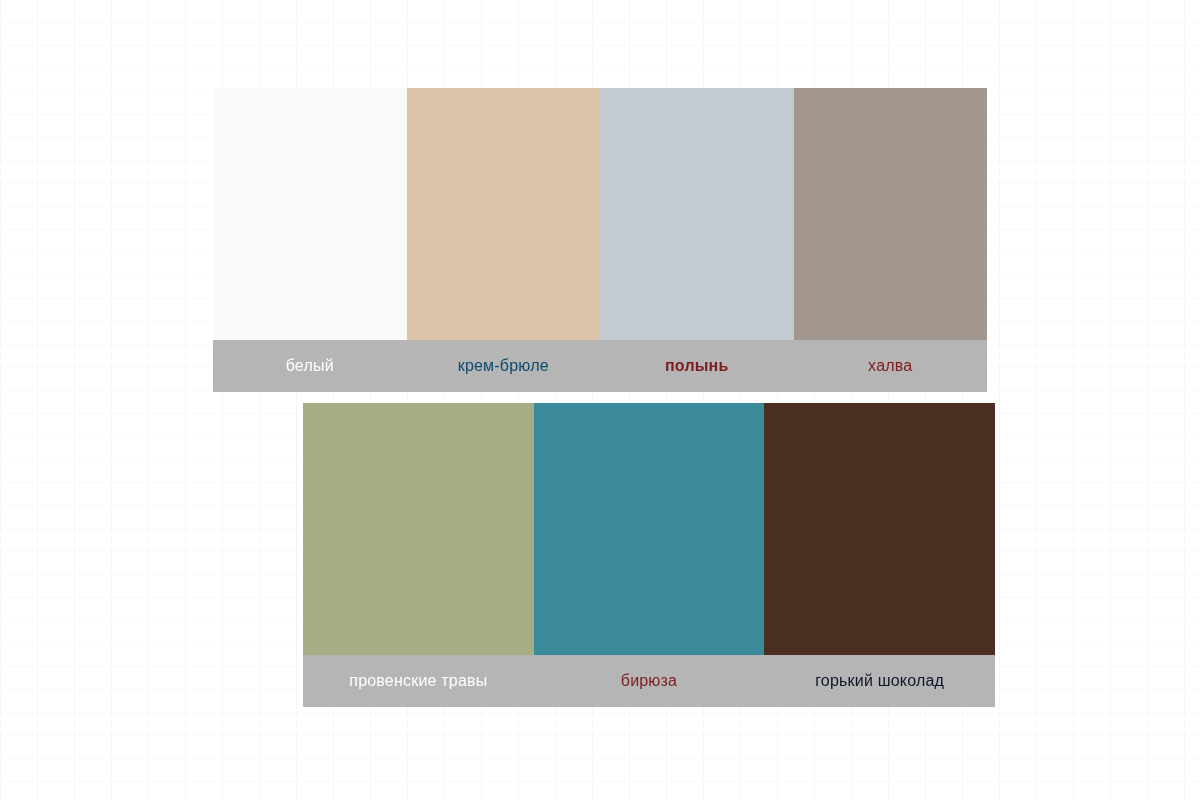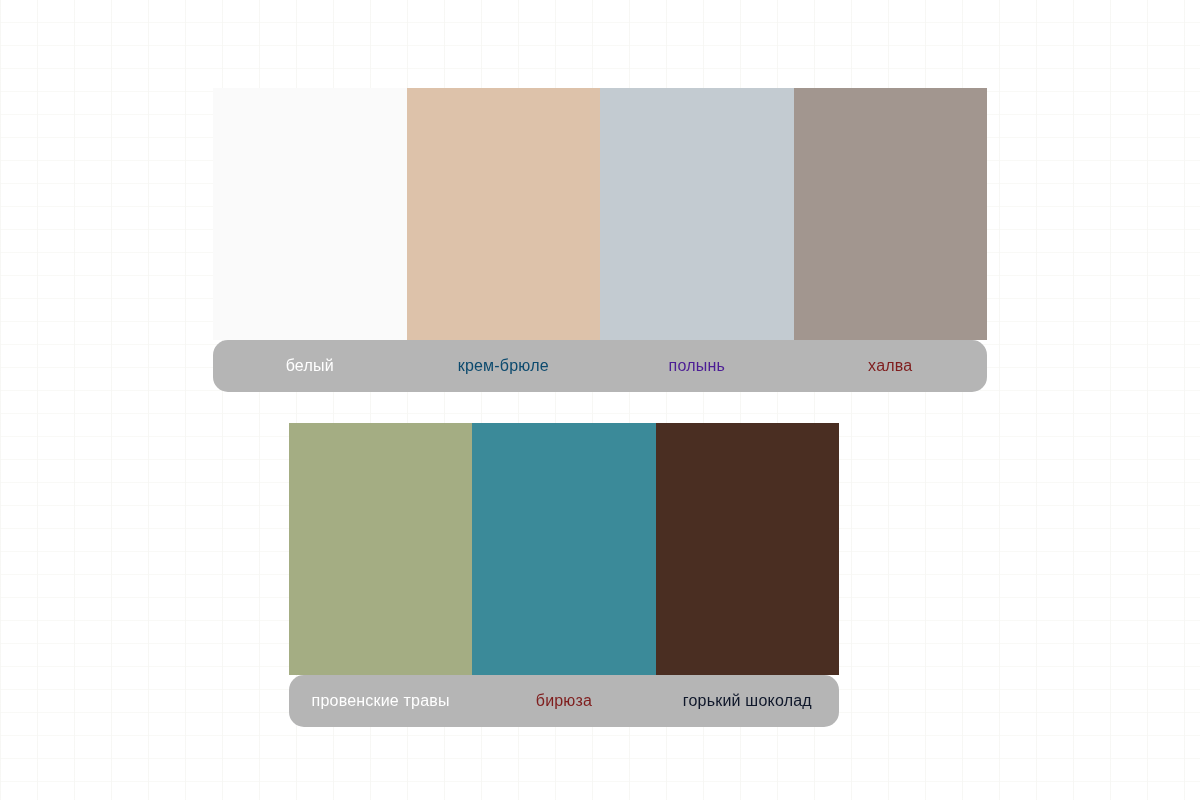--- a/index.html
+++ b/index.html
@@ -43,41 +43,39 @@
   }
 
   #palette-row-neutral {
     left: 213px;
     top: 88px;
     width: 774px;
     height: 304px;
   }
 
   #palette-row-accent {
-    left: 289px;
+    left: 303px;
     top: 403px;
-    width: 550px;
+    width: 692px;
     height: 304px;
-    margin-top: 20px;
   }
 
   .swatch-strip {
     display: flex;
     width: 100%;
   }
 
   .swatch {
     height: 252px;
   }
 
   .label-strip {
     display: flex;
     width: 100%;
     height: 52px;
-    border-radius: 15px;
   }
 
   .swatch-label {
     display: flex;
     align-items: center;
     justify-content: center;
     height: 52px;
     color: #ffffff;
     font-size: 16px;
     font-weight: 400;
@@ -96,21 +94,21 @@
   <div class="palette-row" id="palette-row-neutral">
     <div class="swatch-strip">
       <div class="swatch" style="width: 25%; background-color: rgb(250, 250, 250);"></div>
       <div class="swatch" style="width: 25%; background-color: rgb(221, 194, 170);"></div>
       <div class="swatch" style="width: 25%; background-color: rgb(195, 203, 209);"></div>
       <div class="swatch" style="width: 25%; background-color: rgb(162, 150, 143);"></div>
     </div>
     <div class="label-strip" style="background-color: rgb(181, 181, 181);">
       <div class="swatch-label" style="width: 25%; color: rgb(255, 255, 255);">белый</div>
       <div class="swatch-label" style="width: 25%; color: #0c4a6e;">крем-брюле</div>
-      <div class="swatch-label" style="width: 25%; color: #4c1d95;">полынь</div>
+      <div class="swatch-label" style="width: 25%; color: #7f1d1d; font-weight: bold;">полынь</div>
       <div class="swatch-label" style="width: 25%; color: #7f1d1d;">халва</div>
     </div>
   </div>
 
   <div class="palette-row" id="palette-row-accent">
     <div class="swatch-strip">
       <div class="swatch" style="width: 33.3333%; background-color: rgb(164, 173, 131);"></div>
       <div class="swatch" style="width: 33.3333%; background-color: rgb(59, 138, 153);"></div>
       <div class="swatch" style="width: 33.3333%; background-color: rgb(74, 46, 34);"></div>
     </div>

